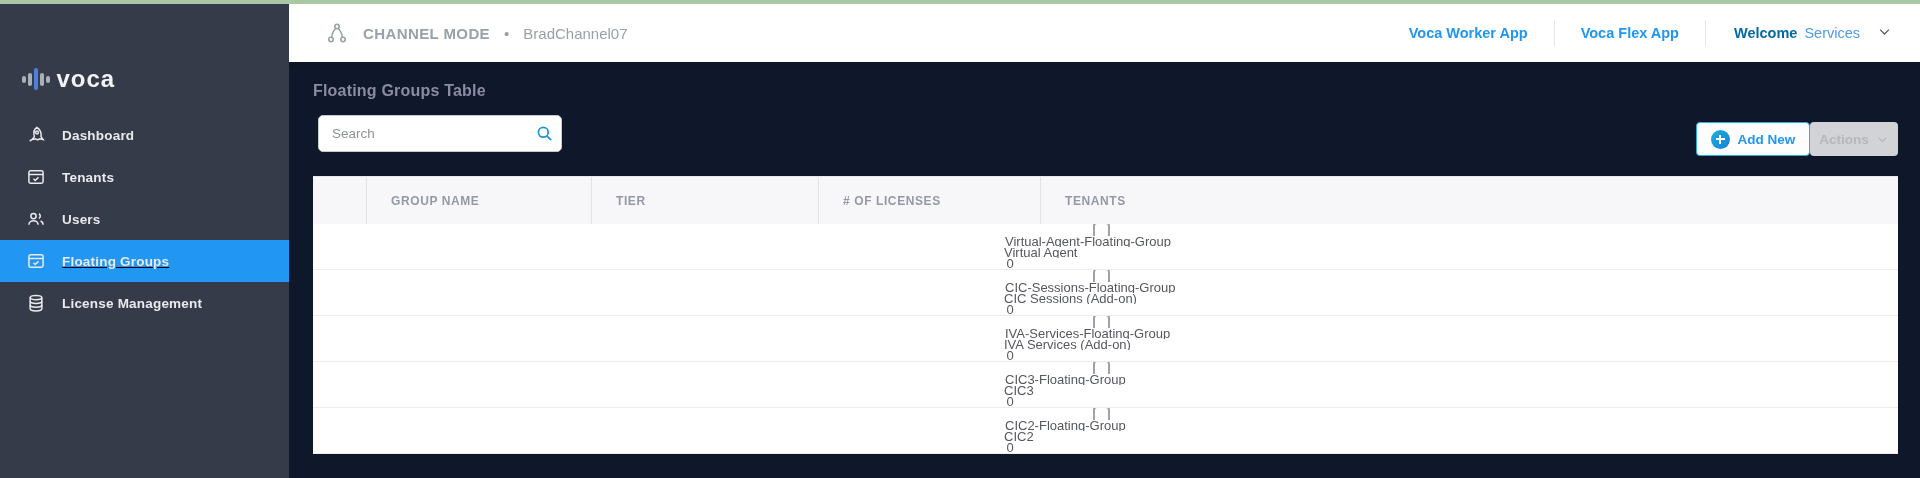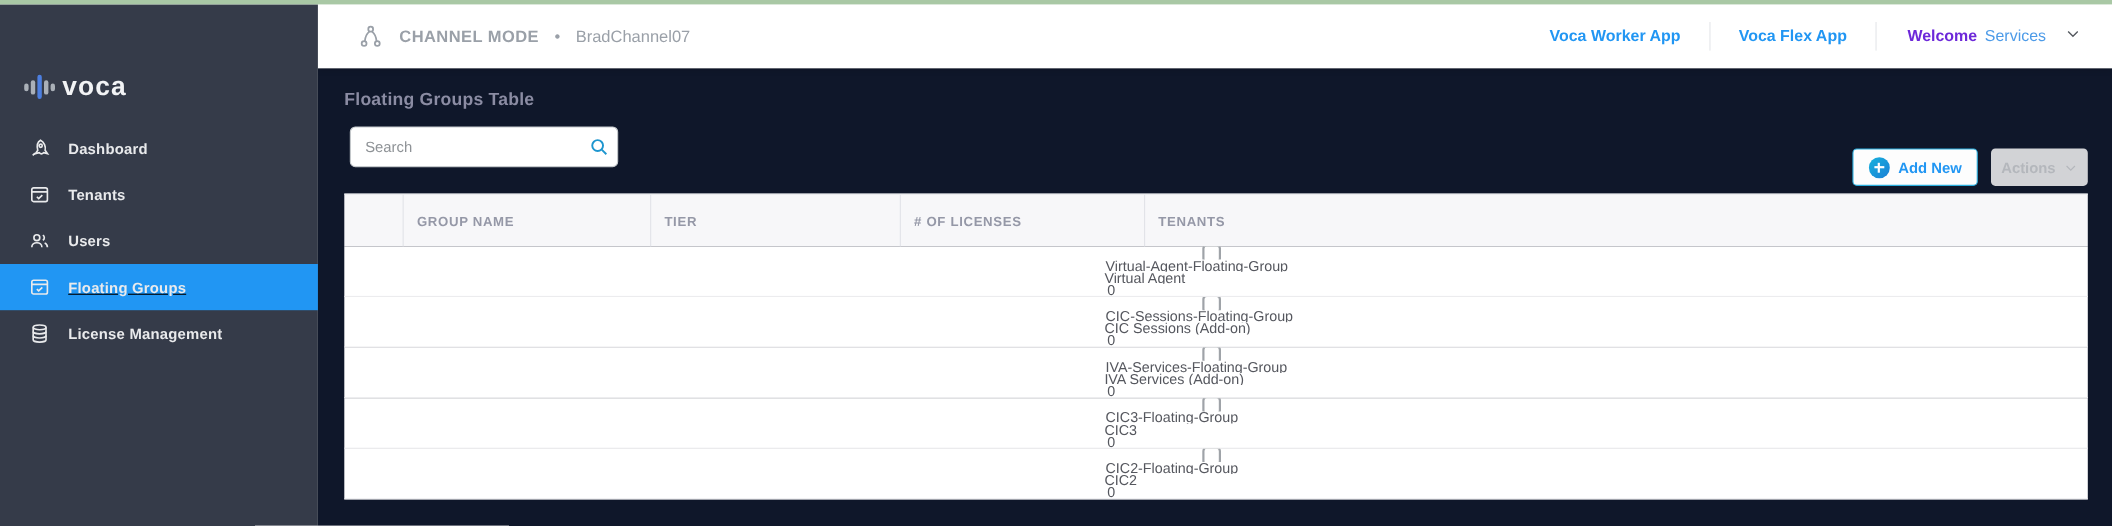--- a/index.html
+++ b/index.html
@@ -31,49 +31,49 @@
   .topbar { position:absolute; top:4px; left:289px; width:1631px; height:58px; background:#fff; box-shadow:0 3px 5px rgba(0,0,0,.09); display:flex; align-items:center; z-index:10; }
   .mode { display:flex; align-items:center; gap:14px; padding-left:36px; }
   .mode svg { stroke:#9aa0a8; fill:none; stroke-width:1.6; }
   .mode-label { color:#9aa0a8; font-size:15px; font-weight:700; letter-spacing:.4px; }
   .mode-sep { color:#9aa0a8; font-size:15px; }
   .mode-name { color:#9aa0a8; font-size:15px; }
   .topbar-right { margin-left:auto; display:flex; align-items:center; padding-right:28px; }
   .top-link { color:#2196f3; font-size:14.5px; font-weight:600; padding:0 26px; cursor:pointer; }
   .tb-divider { width:1px; height:26px; background:#e4e6e9; }
   .welcome-wrap { display:flex; align-items:center; gap:7px; padding-left:28px; cursor:pointer; }
-  .welcome-label { color:#6d28d9; font-size:14.5px; font-weight:800; }
+  .welcome-label { color:#0369a1; font-size:14.5px; font-weight:800; }
   .welcome-user { color:#4d9be8; font-size:14.5px; }
   .chev { margin-left:10px; }
   .chev svg { stroke:#555a60; fill:none; stroke-width:2; }
 
   
   .main { position:absolute; top:62px; left:289px; width:1631px; height:416px; background:#0f172a; }
   .page-title { position:absolute; top:20px; left:24px; font-size:16px; font-weight:700; color:#8b8ca3; letter-spacing:.2px; }
 
   .search-box { position:absolute; top:53px; left:29px; width:244px; height:37px; border:1px solid #c6cacd; border-radius:5px; background:#fff; display:flex; align-items:center; }
   .search-box input { flex:1; border:none; outline:none; background:transparent; padding:0 8px 0 13px; font-size:13.5px; color:#54565c; font-family:inherit; }
   .search-box input::placeholder { color:#8e9296; }
   .search-icon { width:34px; display:flex; align-items:center; justify-content:center; cursor:pointer; }
   .search-icon svg { stroke:#1e96cf; fill:none; stroke-width:2.2; }
 
-  .btn-row { position:absolute; top:73px; right:22px; display:flex; gap:12px; }
+  .btn-row { position:absolute; top:60px; right:22px; display:flex; }
   .btn { height:34px; border-radius:4px; display:flex; align-items:center; justify-content:center; font-size:13.5px; font-family:inherit; cursor:pointer; }
   .btn-addnew { width:114px; background:#fdfdfd; border:1.5px solid #2aaede; color:#2196f3; font-weight:700; gap:8px; }
   .plus-circle { width:19px; height:19px; border-radius:50%; background:linear-gradient(135deg,#17b2dd,#1b7fd6); position:relative; }
   .plus-circle::before, .plus-circle::after { content:""; position:absolute; background:#fff; }
   .plus-circle::before { width:9px; height:2px; left:5px; top:8.5px; }
   .plus-circle::after { width:2px; height:9px; left:8.5px; top:5px; }
   .btn-actions { width:88px; background:#d2d3d6; border:none; color:#b4b7bc; font-weight:600; gap:7px; cursor:default; }
   .btn-actions svg { stroke:#b4b7bc; fill:none; stroke-width:2; }
 
   
   .table { position:absolute; top:114px; left:24px; width:1585px; }
   .thead { display:flex; align-items:stretch; height:48px; background:#f7f7f9; border-top:1px solid #e7e8eb; }
-  .th { display:flex; align-items:center; font-size:12px; font-weight:600; color:#9598a7; letter-spacing:.6px; border-left:1px solid #e2e3e8; padding-left:12px; }
+  .th { display:flex; align-items:center; font-size:12px; font-weight:600; color:#9598a7; letter-spacing:.6px; border-left:1px solid #e2e3e8; padding-left:24px; }
   .th:first-child { border-left:none; }
   .col-check { width:53px; }
   .col-name  { width:225px; }
   .col-tier  { width:227px; }
   .col-lic   { width:222px; }
   .col-ten   { flex:1; }
   .trow { display:flex; align-items:center; height:46px; border-bottom:1px solid #ececee; background:#fff;flex-direction:column; }
   .td { font-size:13px; color:#55575e; padding-left:12px; display:flex; align-items:center; overflow:hidden; }
   .td-check { width:53px; justify-content:flex-start; padding-left:14px; }
   .row-checkbox { appearance:none; -webkit-appearance:none; width:17px; height:17px; border:2px solid #9fa3a8; border-radius:4px; background:#fff; cursor:pointer; margin:0; }

